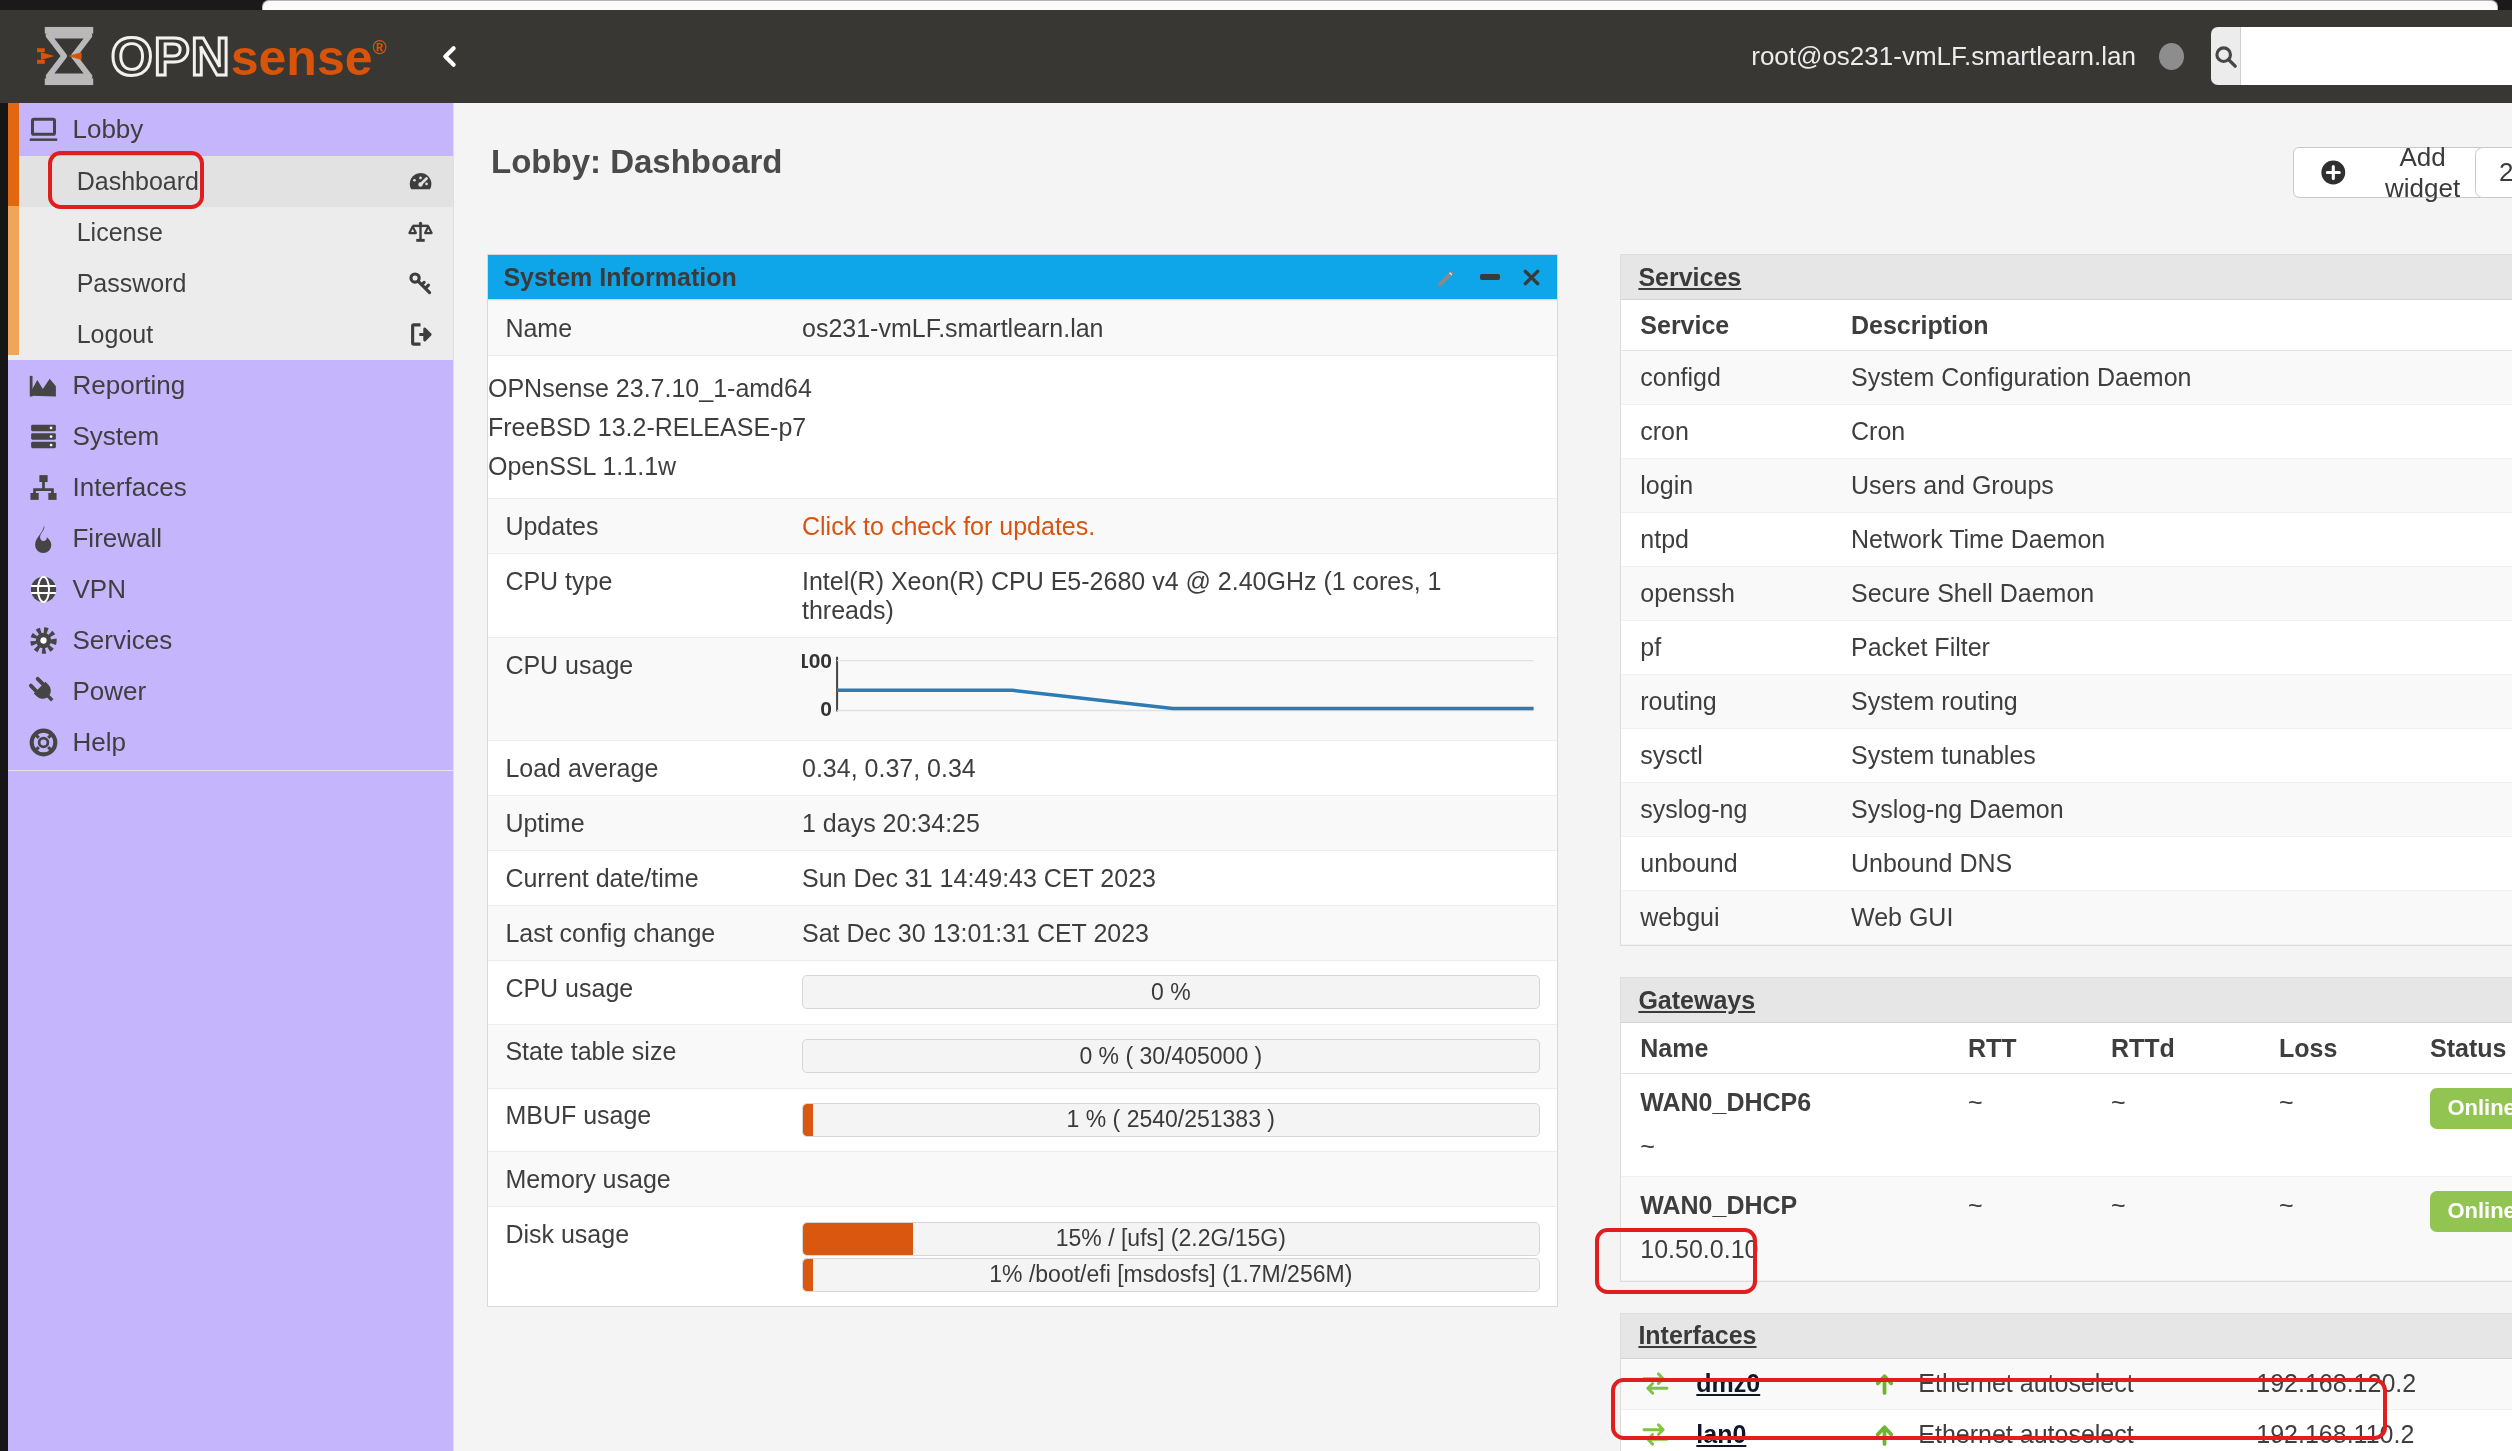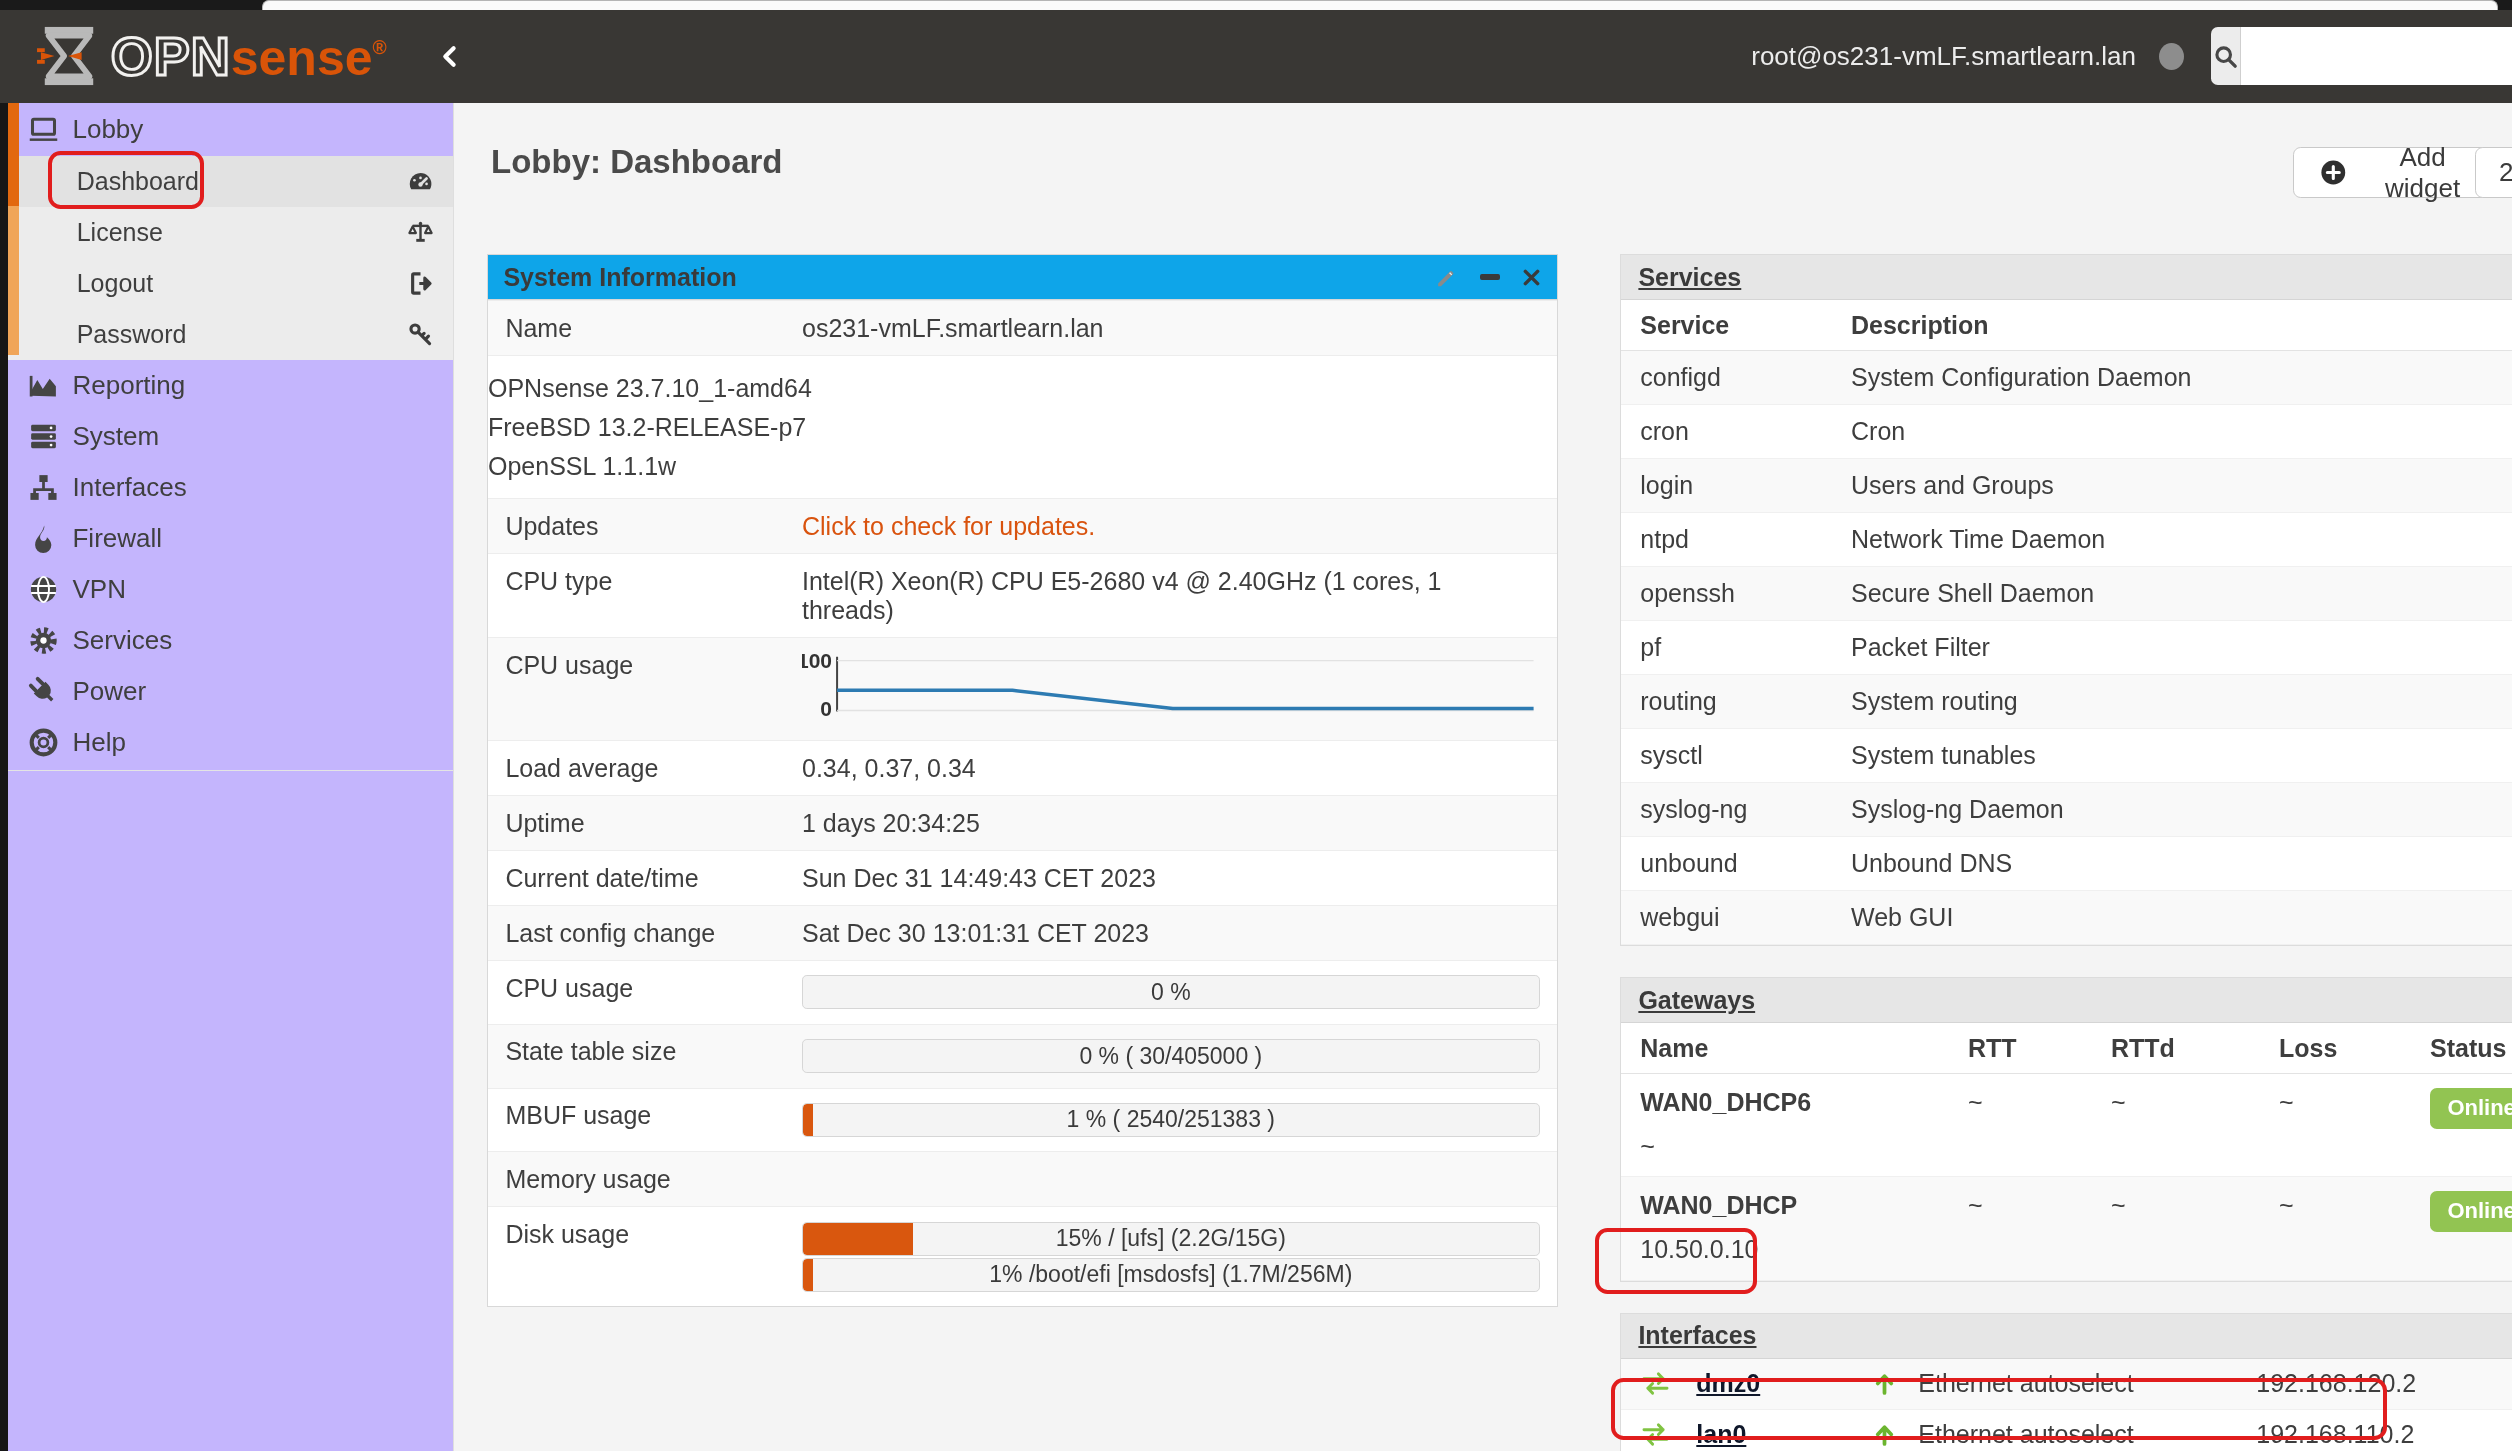--- a/index.html
+++ b/index.html
@@ -38,21 +38,21 @@
   .submenu { background:#ececec; }
   .sub-item { height:51px; display:flex; align-items:center; padding:0 17.4px 0 69px; font-size:25px; color:#3f3f3f; cursor:pointer; }
   .sub-item.selected { background:#e2e2e2; }
   .sub-ic { width:29px; height:29px; margin-left:auto; color:#3d3d3d; }
   .menu-divider { border-bottom:1px solid #e4e4e4; margin-top:1.9px; }
 
   
   .main { position:absolute; left:453px; top:120px; width:2059px; height:1349px; }
   .page-title { position:absolute; left:38px; top:23px; font-size:33px; font-weight:700; color:#4a4a4a; }
   .btn { position:absolute; top:27px; height:51px; background:#fff; border:1px solid #c9c9c9; border-radius:7.7px; font-size:26px; color:#3b3b3b; display:flex; align-items:center; cursor:pointer; font-family:inherit; }
-  .btn-add { left:1840px; padding:0 25px; gap:11.6px; }
+  .btn-add { left:1840px; padding:0 25px; gap:11.6px;border-radius:6px; }
   .btn-cols { left:2022px; width:125px; padding:0 0 0 23px; }
   .plus-ic { width:29px; height:29px; }
 
   
   .panel { position:absolute; left:34px; top:134px; width:1071px; background:#fff; border:1px solid #d8d8d8; }
   .panel-head { height:45px; background:#0ea5e9; border-bottom:1px solid #d8d8d8; display:flex; align-items:center; padding:0 15.4px; font-size:25px; font-weight:700; color:#3a3a3a; }
   .panel-tools { margin-left:auto; display:flex; align-items:center; gap:21px; }
   .tool { cursor:pointer; display:flex; align-items:center; }
   .pencil-ic { width:25px; height:25px; color:#8a8a8a; }
   .minus-ic { width:19.3px; height:5.8px; background:#3a3a3a; border-radius:1.9px; }
@@ -179,31 +179,31 @@
       <svg class="sub-ic" viewBox="0 0 24 24">
           <path d="M12 4.5 V18" stroke="currentColor" stroke-width="2" fill="none"></path>
           <path d="M5.5 6.5 h13" stroke="currentColor" stroke-width="2"></path>
           <circle cx="12" cy="4.5" r="1.4" fill="currentColor"></circle>
           <path d="M5.5 7 L2.8 12.5 h5.4 Z" fill="none" stroke="currentColor" stroke-width="1.8" stroke-linejoin="round"></path>
           <path d="M18.5 7 L15.8 12.5 h5.4 Z" fill="none" stroke="currentColor" stroke-width="1.8" stroke-linejoin="round"></path>
           <path d="M8.5 18.5 h7" stroke="currentColor" stroke-width="2.4"></path>
         </svg>
     </div>
     <div class="sub-item">
+      <span>Password</span>
+      <svg class="sub-ic" viewBox="0 0 24 24">
+          <circle cx="7.5" cy="7.5" r="3.4" fill="none" stroke="currentColor" stroke-width="2.6"></circle>
+          <path d="M10 10 L19.5 19.5 M16 16 L18.6 13.4 M13 13 L15 11" stroke="currentColor" stroke-width="2.6" fill="none" stroke-linecap="round"></path>
+        </svg>
+    </div>
+    <div class="sub-item">
       <span>Logout</span>
       <svg class="sub-ic" viewBox="0 0 24 24">
           <path d="M12 4 H6.5 a1 1 0 0 0 -1 1 v14 a1 1 0 0 0 1 1 H12" fill="none" stroke="currentColor" stroke-width="2.6"></path>
           <path d="M11 12 h8 M15.5 7.5 L20 12 l-4.5 4.5 Z" stroke="currentColor" stroke-width="2.4" fill="currentColor" stroke-linejoin="round"></path>
-        </svg>
-    </div>
-    <div class="sub-item">
-      <span>Password</span>
-      <svg class="sub-ic" viewBox="0 0 24 24">
-          <circle cx="7.5" cy="7.5" r="3.4" fill="none" stroke="currentColor" stroke-width="2.6"></circle>
-          <path d="M10 10 L19.5 19.5 M16 16 L18.6 13.4 M13 13 L15 11" stroke="currentColor" stroke-width="2.6" fill="none" stroke-linecap="round"></path>
         </svg>
     </div>
   </div>
 
   <div class="m-item">
     <svg class="m-ic" viewBox="0 0 24 24">
         <path d="M3 19.5 V16 l4.5 -8 4 6.5 5 -7.5 4.5 5.5 v7.5 Z" fill="currentColor"></path>
         <path d="M3 5 v15" stroke="currentColor" stroke-width="2"></path>
       </svg>
     <span>Reporting</span>

